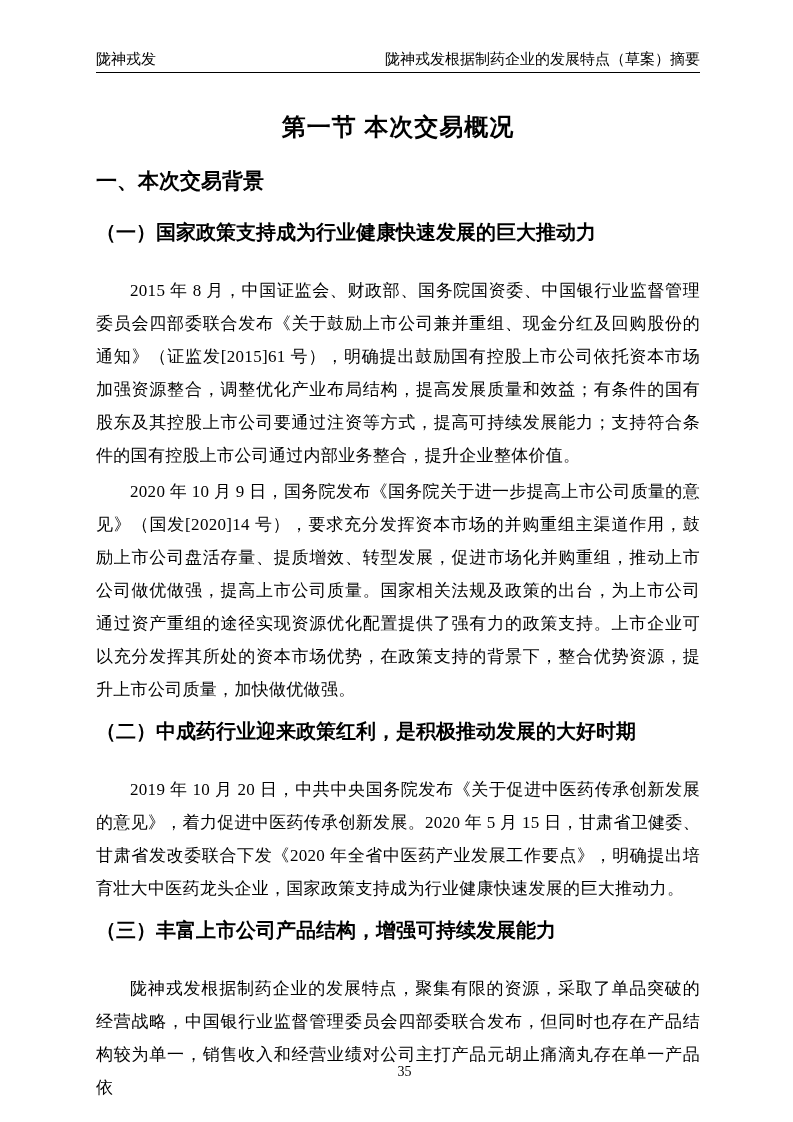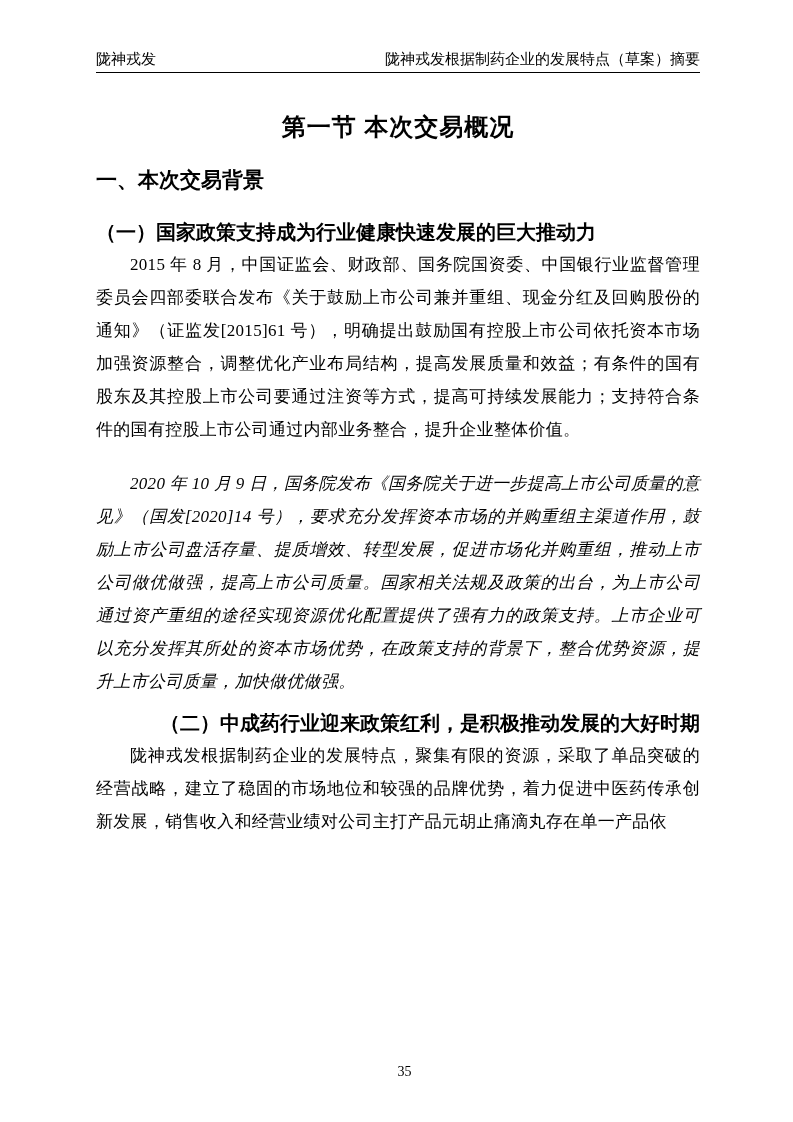--- a/index.html
+++ b/index.html
@@ -39,21 +39,21 @@
   .chapter-title {
     font-family: "Liberation Sans", sans-serif;
     font-weight: 700;
     font-size: 24px;
     line-height: 30px;
     text-align: center;
     margin: 2px 0 12px 0;
     letter-spacing: 1px;
   }
   .section-heading {
-    font-family: Liberation Mono, monospace;
+    font-family: Liberation Serif, serif;
     font-weight: 700;
     font-size: 21px;
     line-height: 25px;
     margin: 27px 0 0 0;
   }
   .sub-heading {
     font-family: "Liberation Sans", sans-serif;
     font-weight: 700;
     font-size: 20px;
     line-height: 24px;
@@ -61,23 +61,23 @@
   }
   .para {
     font-family: "Liberation Serif", serif;
     font-size: 17px;
     line-height: 33px;
     text-align: justify;
     text-indent: 2em;
     letter-spacing: 0.3px;
     margin: 11px 0 0 0;
   }
-  .para + .para { margin-top: 21px; font-style: italic; }
-  .para + .sub-heading { margin-top: 13px; text-align: right; }
-  .sub-heading + .para { margin-top: 4px; }
+  .para + .para { margin-top: 3px; }
+  .para + .sub-heading { margin-top: 13px; }
+  .sub-heading + .para { margin-top: 30px; }
   .page-number {
     position: absolute;
     left: 0;
     right: 0;
     top: 1064px;
     text-align: center;
     font-family: "Liberation Serif", serif;
     font-size: 14px;
   }
 </style>
@@ -98,21 +98,23 @@
     <div class="section-heading">一、本次交易背景</div>
 
     <div class="sub-heading">（一）国家政策支持成为行业健康快速发展的巨大推动力</div>
 
     <p class="para">2015 年 8 月，中国证监会、财政部、国务院国资委、中国银行业监督管理委员会四部委联合发布《关于鼓励上市公司兼并重组、现金分红及回购股份的通知》（证监发[2015]61 号），明确提出鼓励国有控股上市公司依托资本市场加强资源整合，调整优化产业布局结构，提高发展质量和效益；有条件的国有股东及其控股上市公司要通过注资等方式，提高可持续发展能力；支持符合条件的国有控股上市公司通过内部业务整合，提升企业整体价值。</p>
 
     <p class="para">2020 年 10 月 9 日，国务院发布《国务院关于进一步提高上市公司质量的意见》（国发[2020]14 号），要求充分发挥资本市场的并购重组主渠道作用，鼓励上市公司盘活存量、提质增效、转型发展，促进市场化并购重组，推动上市公司做优做强，提高上市公司质量。国家相关法规及政策的出台，为上市公司通过资产重组的途径实现资源优化配置提供了强有力的政策支持。上市企业可以充分发挥其所处的资本市场优势，在政策支持的背景下，整合优势资源，提升上市公司质量，加快做优做强。</p>
 
     <div class="sub-heading">（二）中成药行业迎来政策红利，是积极推动发展的大好时期</div>
 
+    <p class="para">2019 年 10 月 20 日，中共中央国务院发布《关于促进中医药传承创新发展的意见》，着力促进中医药传承创新发展。2020 年 5 月 15 日，甘肃省卫健委、甘肃省发改委联合下发《2020 年全省中医药产业发展工作要点》，明确提出培育壮大中医药龙头企业，国家政策支持成为行业健康快速发展的巨大推动力。</p>
 
+    <div class="sub-heading">（三）丰富上市公司产品结构，增强可持续发展能力</div>
 
-    <p class="para">陇神戎发根据制药企业的发展特点，聚集有限的资源，采取了单品突破的经营战略，建立了稳固的市场地位和较强的品牌优势，着力促进中医药传承创新发展，销售收入和经营业绩对公司主打产品元胡止痛滴丸存在单一产品依</p>
+    <p class="para">陇神戎发根据制药企业的发展特点，聚集有限的资源，采取了单品突破的经营战略，中国银行业监督管理委员会四部委联合发布，但同时也存在产品结构较为单一，销售收入和经营业绩对公司主打产品元胡止痛滴丸存在单一产品依</p>
 
   </div>
 
   <div class="page-number">35</div>
 
 </div>
 
 </body></html>

